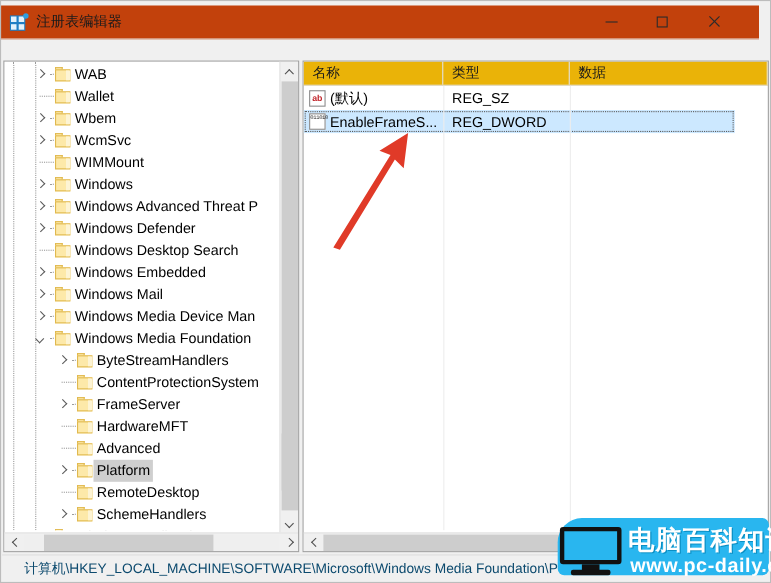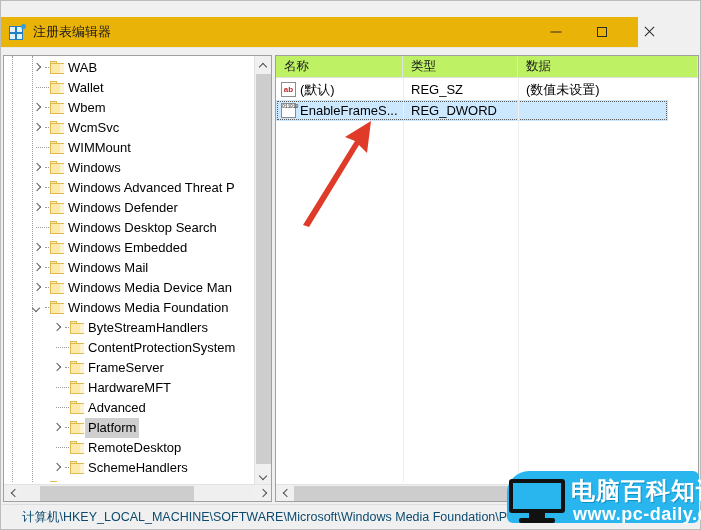--- a/index.html
+++ b/index.html
@@ -6,21 +6,21 @@
   body{
     width:701px;height:530px;overflow:hidden;
     background:#ffffff;
     font-family:"Liberation Sans","DejaVu Sans",sans-serif;
     font-size:13px;color:#000;
     -webkit-font-smoothing:antialiased;
   }
   #app{position:relative;width:701px;height:530px;background:#f0f0f0;border:1px solid #bcbcbc;box-sizing:border-box;}
 
   
-  .titlebar{position:absolute;left:0;top:16px;width:637px;height:31px;background:#eab308;border-bottom:1px solid #e8e8e8;box-sizing:border-box;}
+  .titlebar{position:absolute;left:0;top:4px;width:689px;height:31px;background:#c2410c;border-bottom:1px solid #e8e8e8;box-sizing:border-box;}
   .title-icon{position:absolute;left:8px;top:7px;width:17px;height:17px;}
   .title-icon .grid{position:absolute;left:0;top:2px;width:14px;height:14px;background:#1f7ec4;}
   .title-icon .grid:before{content:"";position:absolute;left:1px;top:1px;width:5px;height:5px;background:#e4f1fb;box-shadow:7px 0 0 #e4f1fb,0 7px 0 #e4f1fb,7px 7px 0 #e4f1fb;}
   .title-icon .dot{position:absolute;right:0;top:0;width:5px;height:5px;background:#2e9fe0;border-radius:50%;}
   .title-text{position:absolute;left:32px;top:6px;font-size:13px;color:#1b1b1b;white-space:nowrap;}
 
   .wbtn{position:absolute;top:0;width:46px;height:30px;cursor:default;}
   .wbtn .g{position:absolute;left:50%;top:50%;transform:translate(-50%,-50%);}
   #btn-min{left:532px;}
   #btn-max{left:578px;}
@@ -72,21 +72,21 @@
   .hsb .arr{position:absolute;top:0;width:17px;height:17px;}
   .hsb .arr.lf{left:0;}
   .hsb .arr.rt{right:0;}
   .carL,.carR{position:absolute;left:6px;top:5px;width:6px;height:6px;}
   .carL:before,.carR:before{content:"";position:absolute;width:5px;height:5px;border-left:1.4px solid #505050;border-top:1.4px solid #505050;}
   .carL:before{transform:rotate(-45deg);top:0;left:2px;}
   .carR:before{transform:rotate(135deg);top:0;left:0;}
   .hthumb{position:absolute;top:1px;height:15px;background:#cdcdcd;}
 
   
-  .lv-head{position:absolute;left:0;top:0;width:422px;height:22px;background:#bef264;border-bottom:1px solid #e0e0e0;box-sizing:border-box;}
+  .lv-head{position:absolute;left:0;top:0;width:422px;height:22px;background:#eab308;border-bottom:1px solid #e0e0e0;box-sizing:border-box;}
   .lv-col{position:absolute;top:0;height:21px;line-height:21px;font-size:12.5px;color:#1b1b1b;padding-left:8px;box-sizing:border-box;border-right:1px solid #e2e2e2;white-space:nowrap;cursor:default;}
   .lv-row{position:absolute;left:0;width:392px;height:21px;line-height:21px;font-size:13px;white-space:nowrap;cursor:default;}
   .lv-row.sel{background:#cce8ff;outline:1px dotted #5a5a5a;outline-offset:-2px;}
   .lv-cell{position:absolute;top:0;white-space:nowrap;overflow:hidden;}
   .vicon{position:absolute;left:5px;top:3px;width:15px;height:15px;background:#ffffff;border:1px solid #8c8c8c;box-sizing:border-box;}
   .vicon.ab{color:#c1272d;font-size:8px;font-weight:bold;line-height:13px;text-align:center;font-family:"Liberation Sans",sans-serif;}
   .vicon.bin{font-size:5px;line-height:5.5px;color:#2b2b2b;text-align:center;letter-spacing:-0.3px;padding-top:1px;box-sizing:border-box;font-family:"Liberation Mono",monospace;}
 
   
   .statusbar{position:absolute;left:1px;bottom:1px;width:697px;height:24px;background:#f0f0f0;border-top:1px solid #dedede;box-sizing:border-box;}
@@ -371,21 +371,20 @@
       <div class="lv-head" id="lv-head">
           <div class="lv-col" style="left: 0px; width: 127px;">名称</div>
           <div class="lv-col" style="left: 127px; width: 115px;">类型</div>
           <div class="lv-col" style="left: 242px; width: 180px;">数据</div>
         </div>
       <div id="lv-body">
           <div class="lv-row" style="top: 23px;">
             <div class="vicon ab">ab</div>
             <div class="lv-cell" style="left: 24px; width: 101px;">(默认)</div>
             <div class="lv-cell" style="left: 135px; width: 105px;">REG_SZ</div>
-            <div class="lv-cell" style="left: 250px; width: 170px;">(数值未设置)</div>
           </div>
           <div class="lv-row sel" style="top: 44px;">
             <div class="vicon bin">011 010</div>
             <div class="lv-cell" style="left: 24px; width: 101px;">EnableFrameS...</div>
             <div class="lv-cell" style="left: 135px; width: 105px;">REG_DWORD</div>
           </div>
           <div style="position: absolute; top: 22px; left: 127px; width: 1px; height: 404px; background: rgb(237, 237, 237);"></div>
           <div style="position: absolute; top: 22px; left: 242px; width: 1px; height: 404px; background: rgb(237, 237, 237);"></div>
         </div>
 

